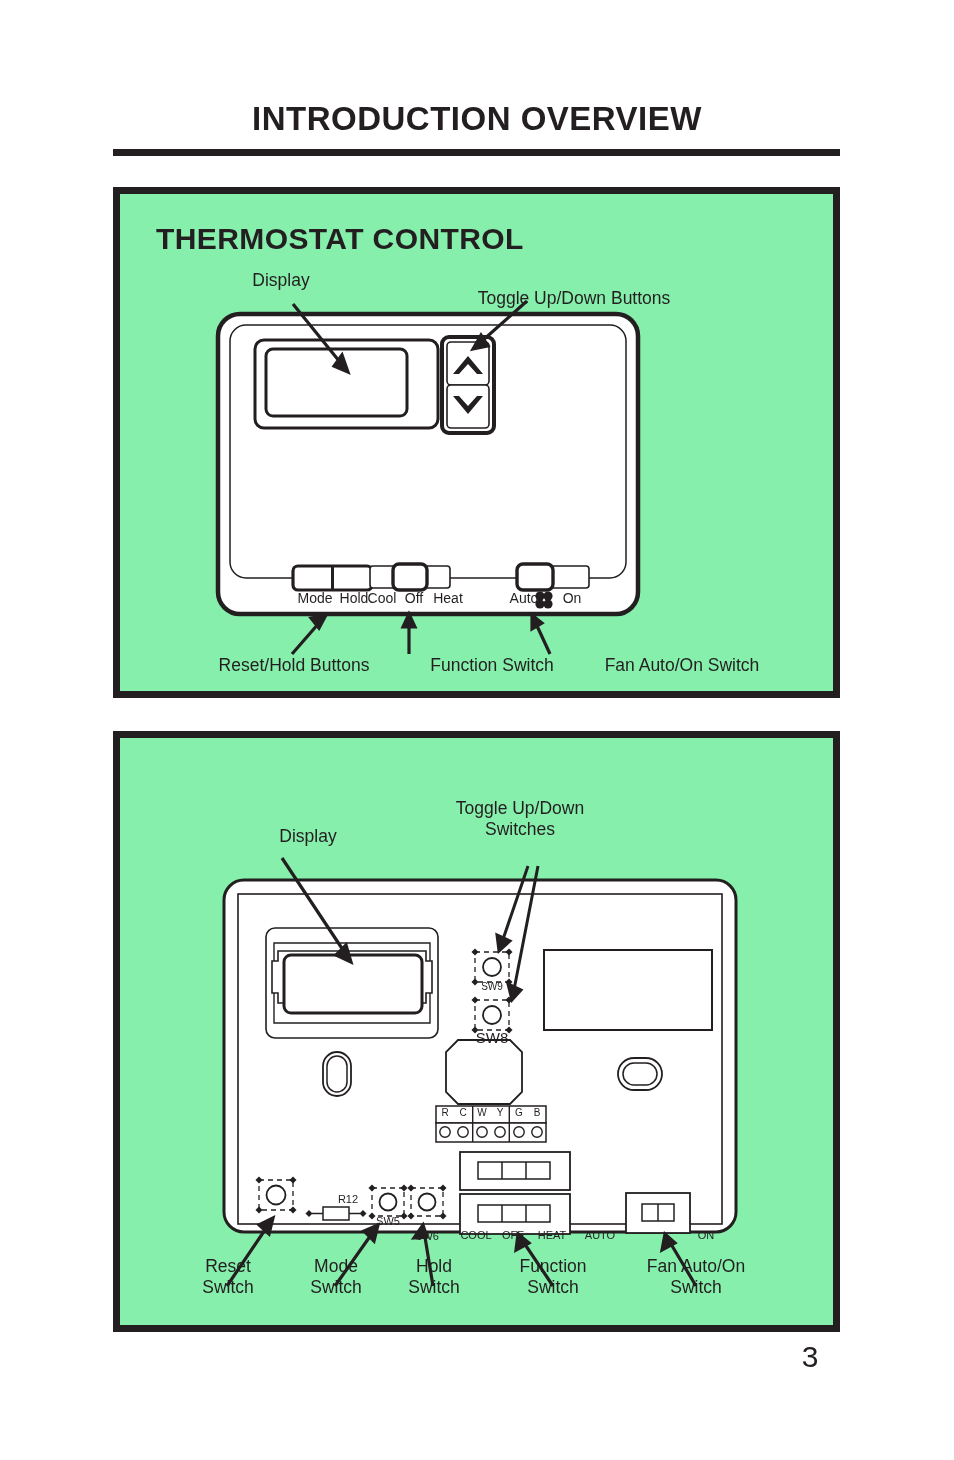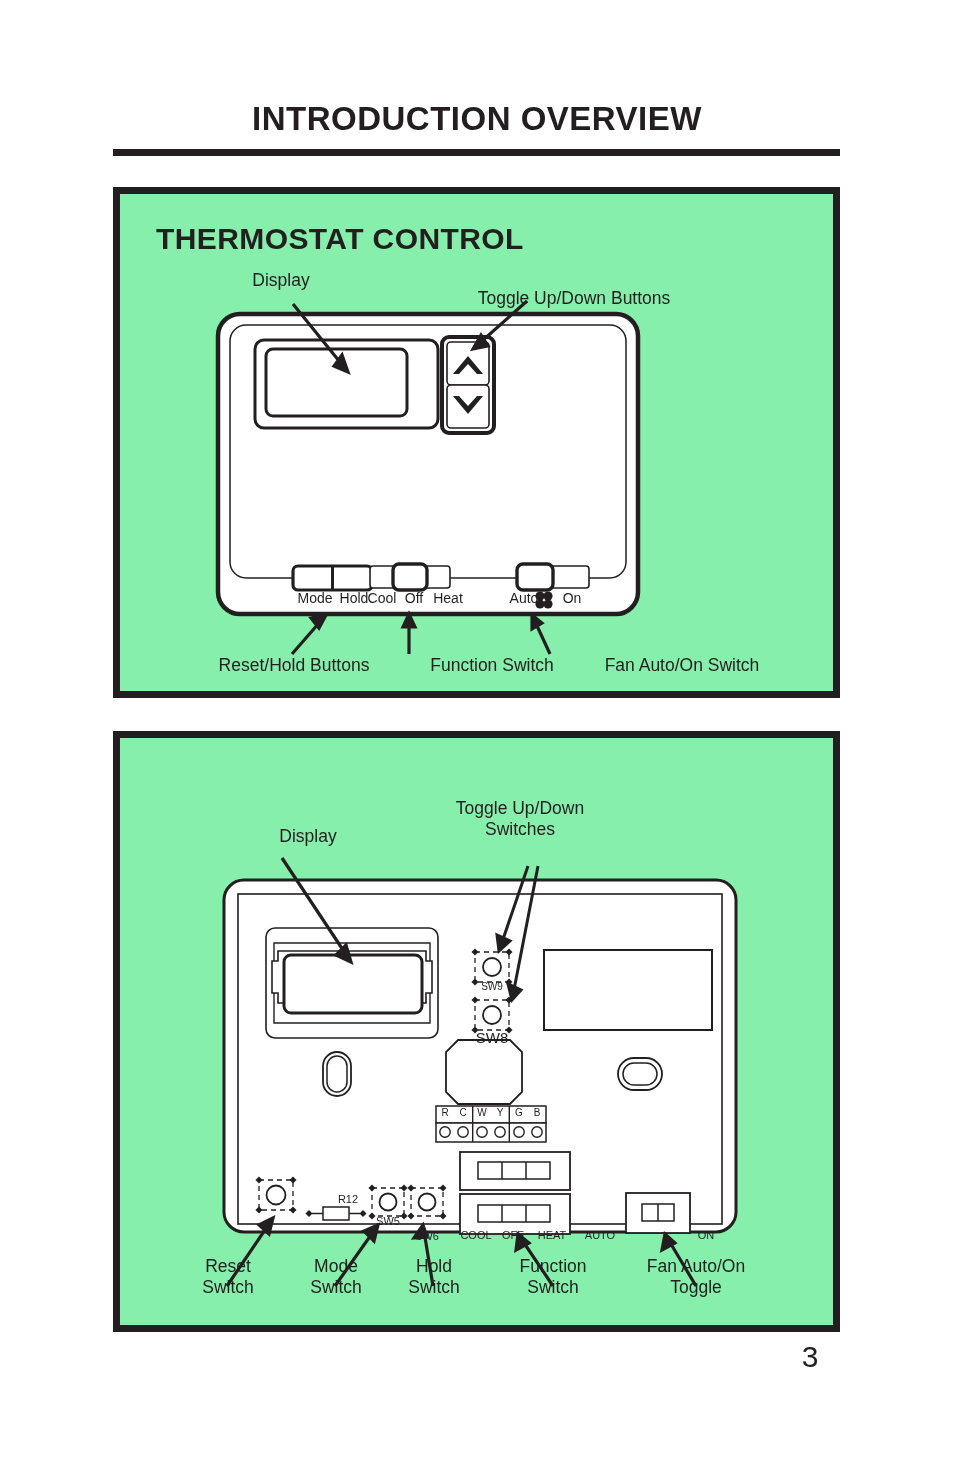--- a/index.html
+++ b/index.html
@@ -325,18 +325,18 @@
 
     <div class="callout" style="left:40px; top:518px; width:136px;">Reset
 Switch</div>
     <div class="callout" style="left:148px; top:518px; width:136px;">Mode
 Switch</div>
     <div class="callout" style="left:246px; top:518px; width:136px;">Hold
 Switch</div>
     <div class="callout" style="left:362px; top:518px; width:142px;">Function
 Switch</div>
     <div class="callout" style="left:500px; top:518px; width:152px;">Fan Auto/On
-Toggle</div>
+Switch</div>
   </div>
 
   <div id="page-number">3</div>
 
 </div>
 
 </body></html>

